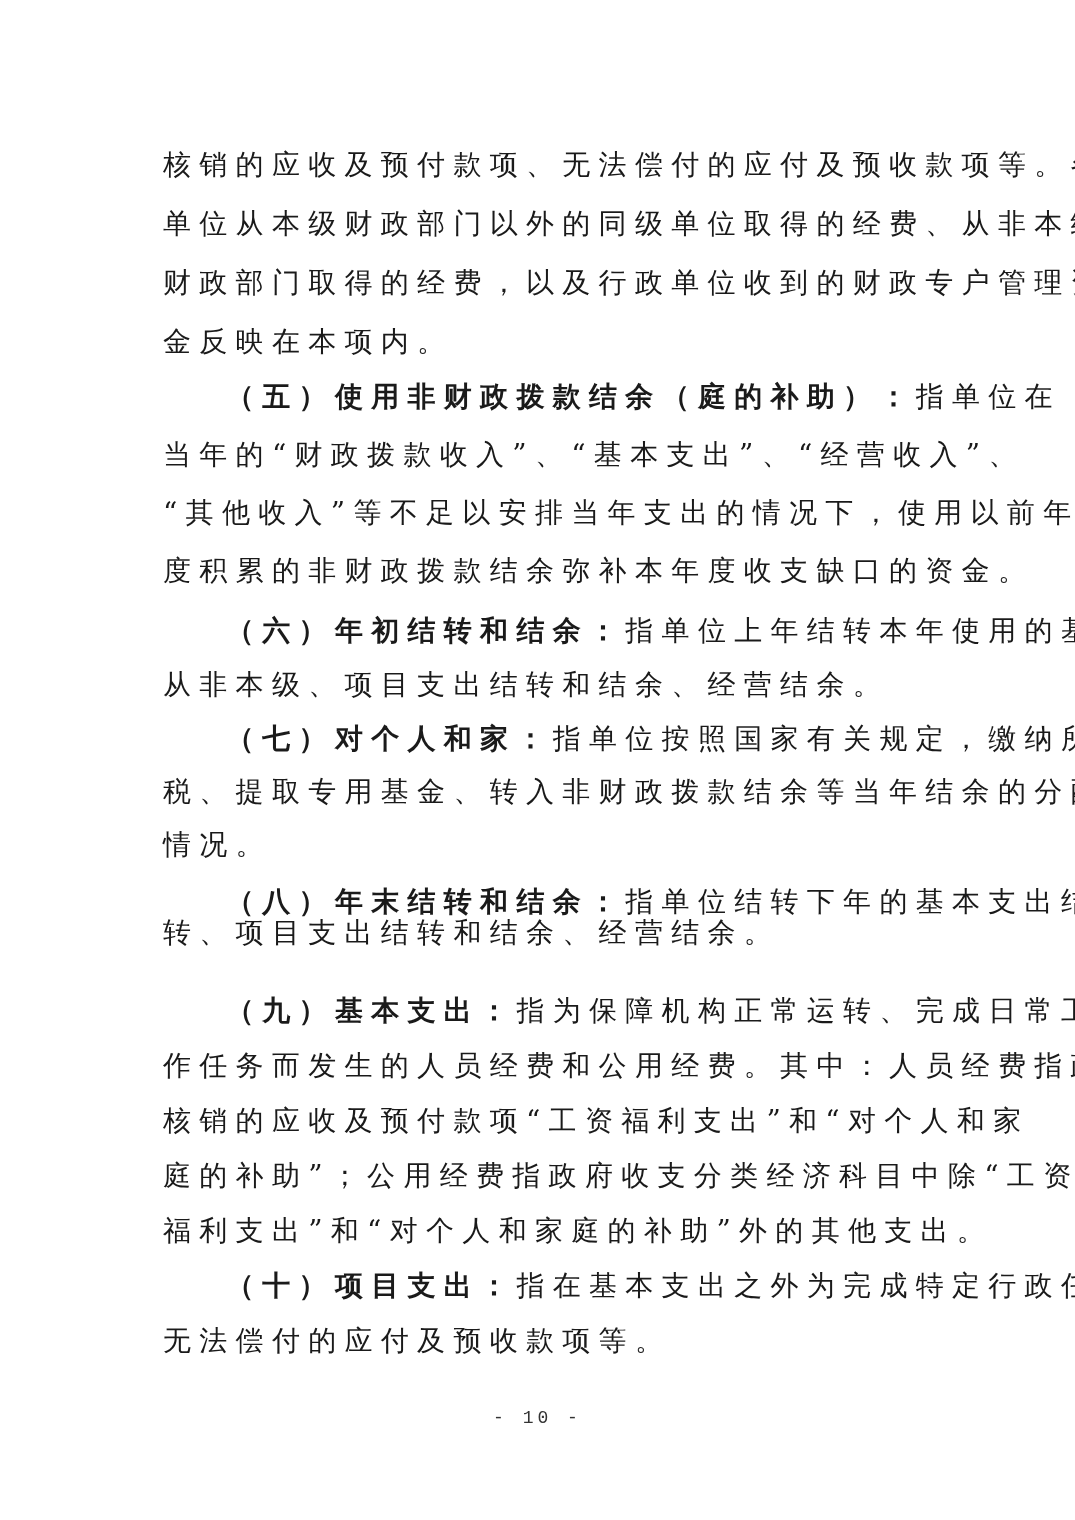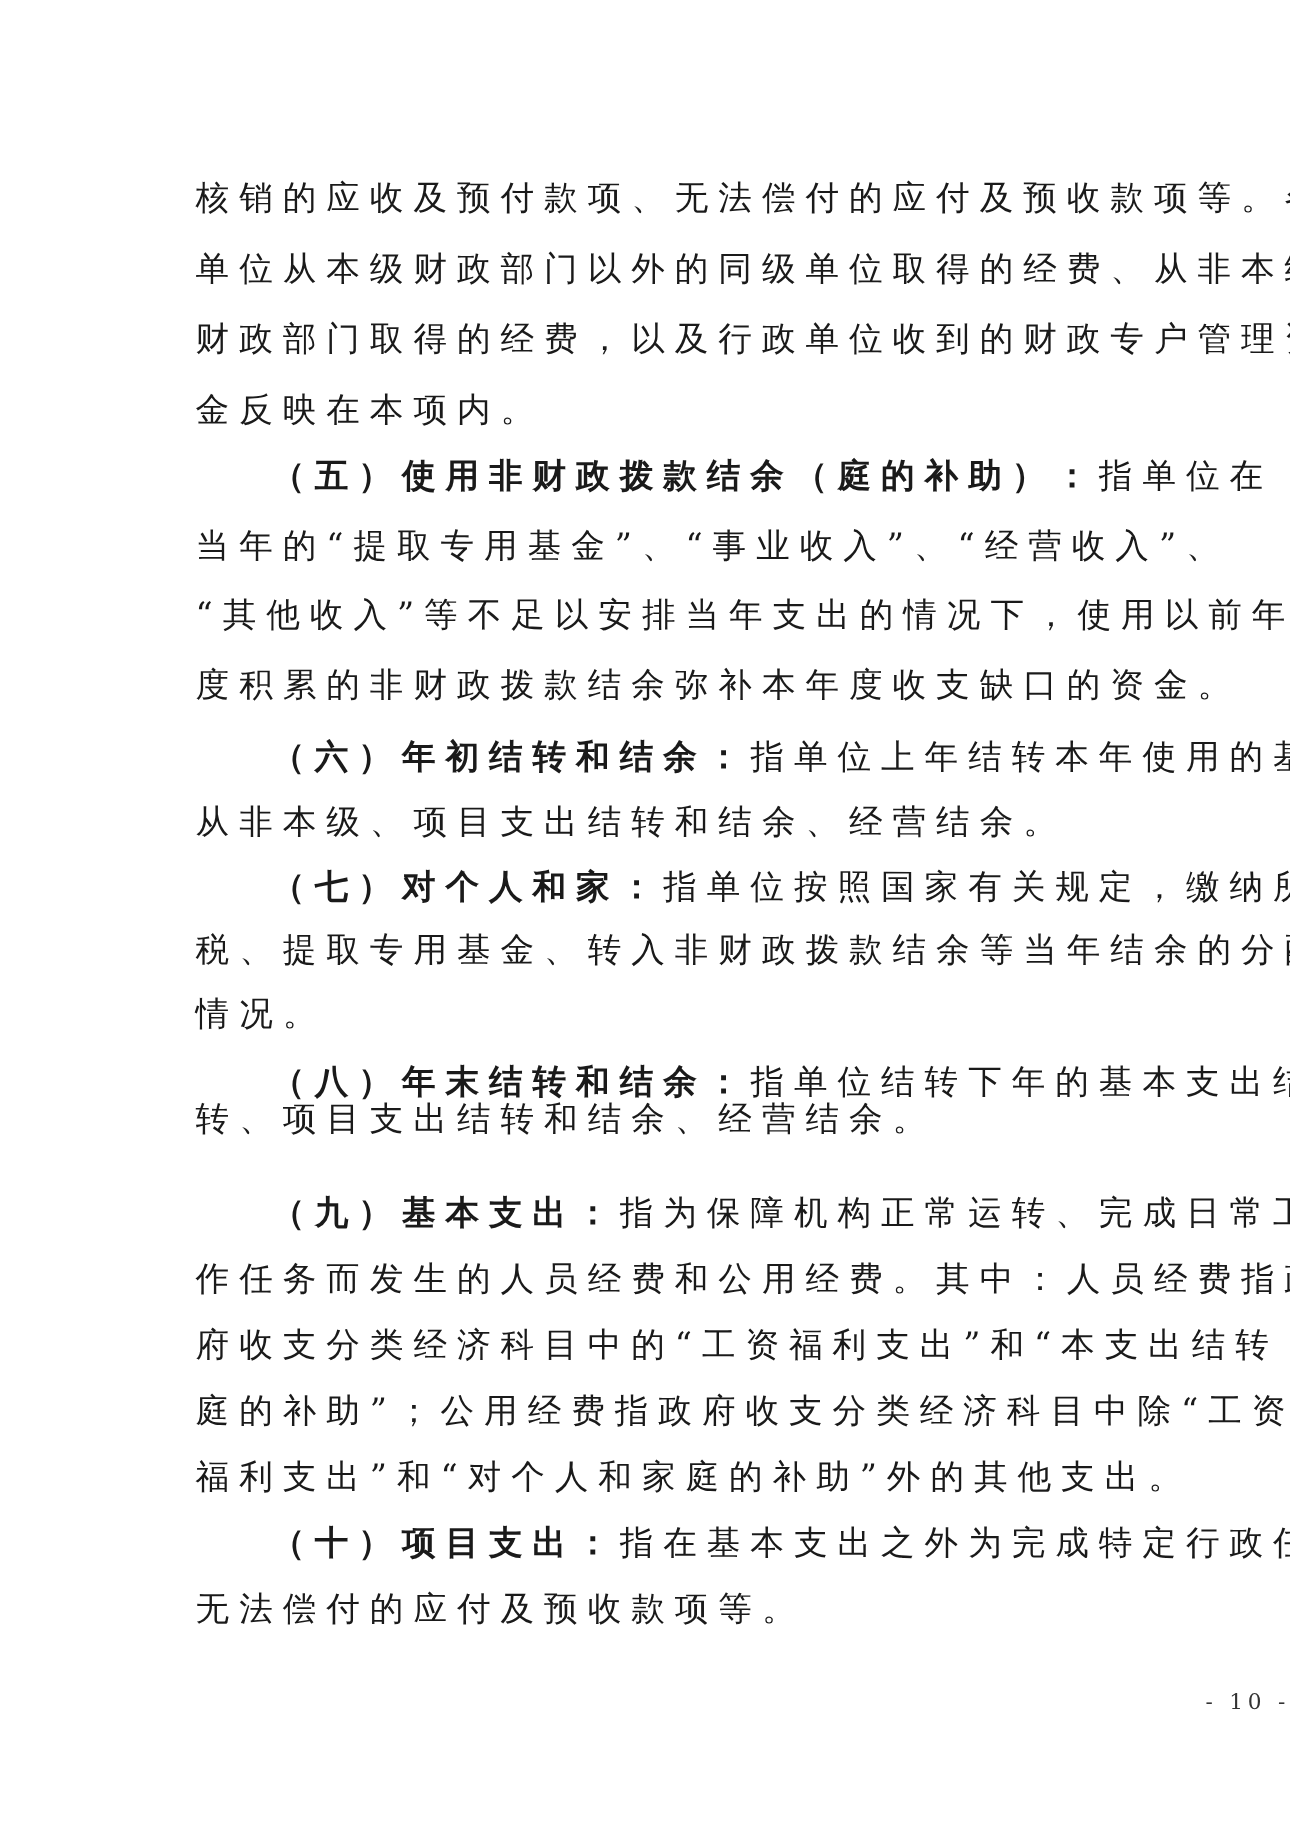--- a/index.html
+++ b/index.html
@@ -30,53 +30,54 @@
       letter-spacing: 8.3px;
       white-space: nowrap;
     }
     .line.indent { left: 63px; }
     .heading { font-weight: bold; }
     .page-number {
       position: absolute;
       top: 1408px;
       left: 0;
       width: 1075px;
-      text-align: right;
+      text-align: center;
       font-size: 18px;
       letter-spacing: 4px;
       color: #333;
+      font-family: Liberation Mono, monospace;
     }
   </style>
 </head>
 <body>
 
 <div class="page">
   <div class="line" style="top:0px"><span>核销的应收及预付款项、无法偿付的应付及预收款项等。各</span></div>
   <div class="line" style="top:59px"><span>单位从本级财政部门以外的同级单位取得的经费、从非本级</span></div>
   <div class="line" style="top:118px"><span>财政部门取得的经费，以及行政单位收到的财政专户管理资</span></div>
   <div class="line" style="top:177px"><span>金反映在本项内。</span></div>
 
   <div class="line indent" style="top:232px"><span class="heading">（五）使用非财政拨款结余（庭的补助）：</span><span>指单位在</span></div>
-  <div class="line" style="top:290px"><span>当年的“提取专用基金”、“事业收入”、“经营收入”、</span></div>
+  <div class="line" style="top:290px"><span>当年的“财政拨款收入”、“基本支出”、“经营收入”、</span></div>
   <div class="line" style="top:348px"><span>“其他收入”等不足以安排当年支出的情况下，使用以前年</span></div>
   <div class="line" style="top:406px"><span>度积累的非财政拨款结余弥补本年度收支缺口的资金。</span></div>
 
   <div class="line indent" style="top:466px"><span class="heading">（六）年初结转和结余：</span><span>指单位上年结转本年使用的基</span></div>
   <div class="line" style="top:520px"><span>从非本级、项目支出结转和结余、经营结余。</span></div>
 
   <div class="line indent" style="top:574px"><span class="heading">（七）对个人和家：</span><span>指单位按照国家有关规定，缴纳所得</span></div>
   <div class="line" style="top:627px"><span>税、提取专用基金、转入非财政拨款结余等当年结余的分配</span></div>
   <div class="line" style="top:680px"><span>情况。</span></div>
 
   <div class="line indent" style="top:737px"><span class="heading">（八）年末结转和结余：</span><span>指单位结转下年的基本支出结</span></div>
   <div class="line" style="top:768px"><span>转、项目支出结转和结余、经营结余。</span></div>
 
   <div class="line indent" style="top:846px"><span class="heading">（九）基本支出：</span><span>指为保障机构正常运转、完成日常工</span></div>
   <div class="line" style="top:901px"><span>作任务而发生的人员经费和公用经费。其中：人员经费指政</span></div>
-  <div class="line" style="top:956px"><span>府收支分类经济科目中的“工资福利支出”和“本支出结转</span></div>
+  <div class="line" style="top:956px"><span>核销的应收及预付款项“工资福利支出”和“对个人和家</span></div>
   <div class="line" style="top:1011px"><span>庭的补助”；公用经费指政府收支分类经济科目中除“工资</span></div>
   <div class="line" style="top:1066px"><span>福利支出”和“对个人和家庭的补助”外的其他支出。</span></div>
 
   <div class="line indent" style="top:1121px"><span class="heading">（十）项目支出：</span><span>指在基本支出之外为完成特定行政任</span></div>
   <div class="line" style="top:1176px"><span>无法偿付的应付及预收款项等。</span></div>
 </div>
 
 <div class="page-number">- 10 -</div>
 
 </body></html>

